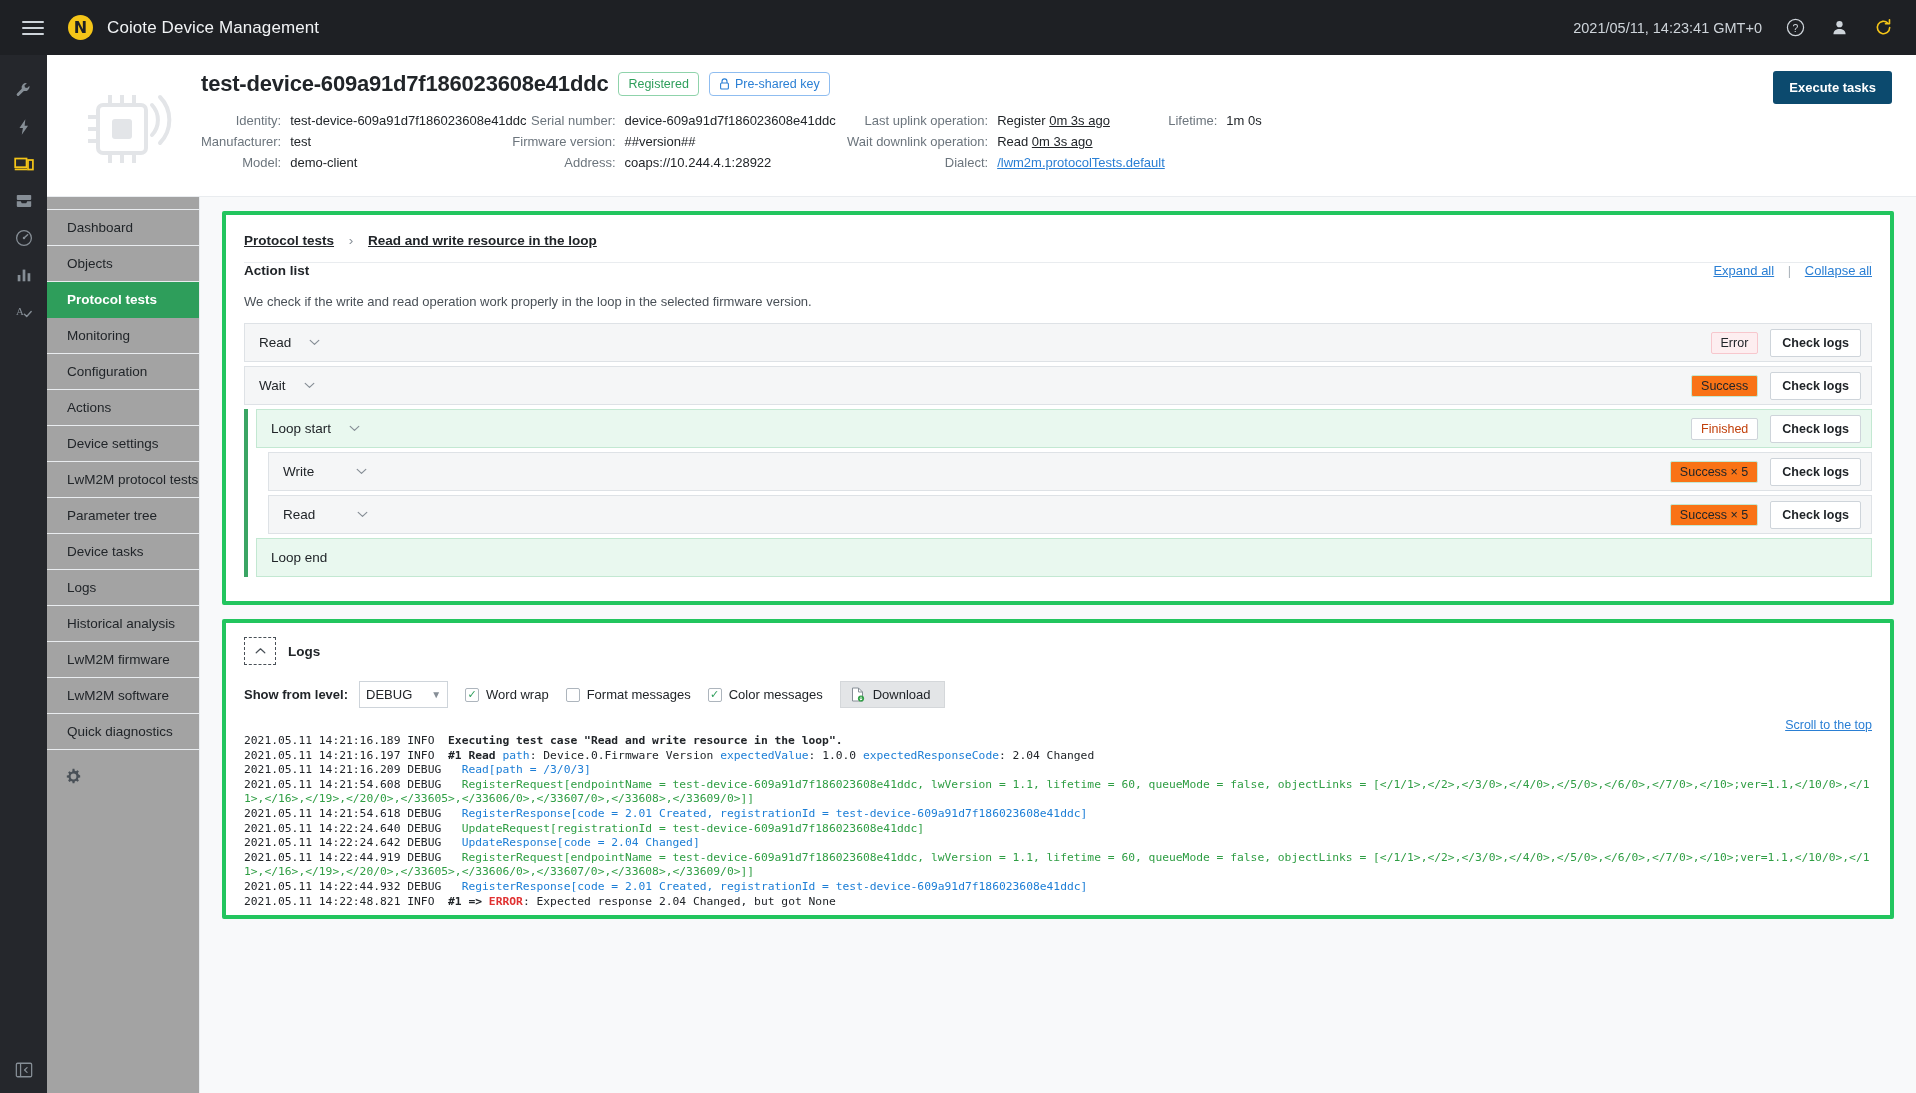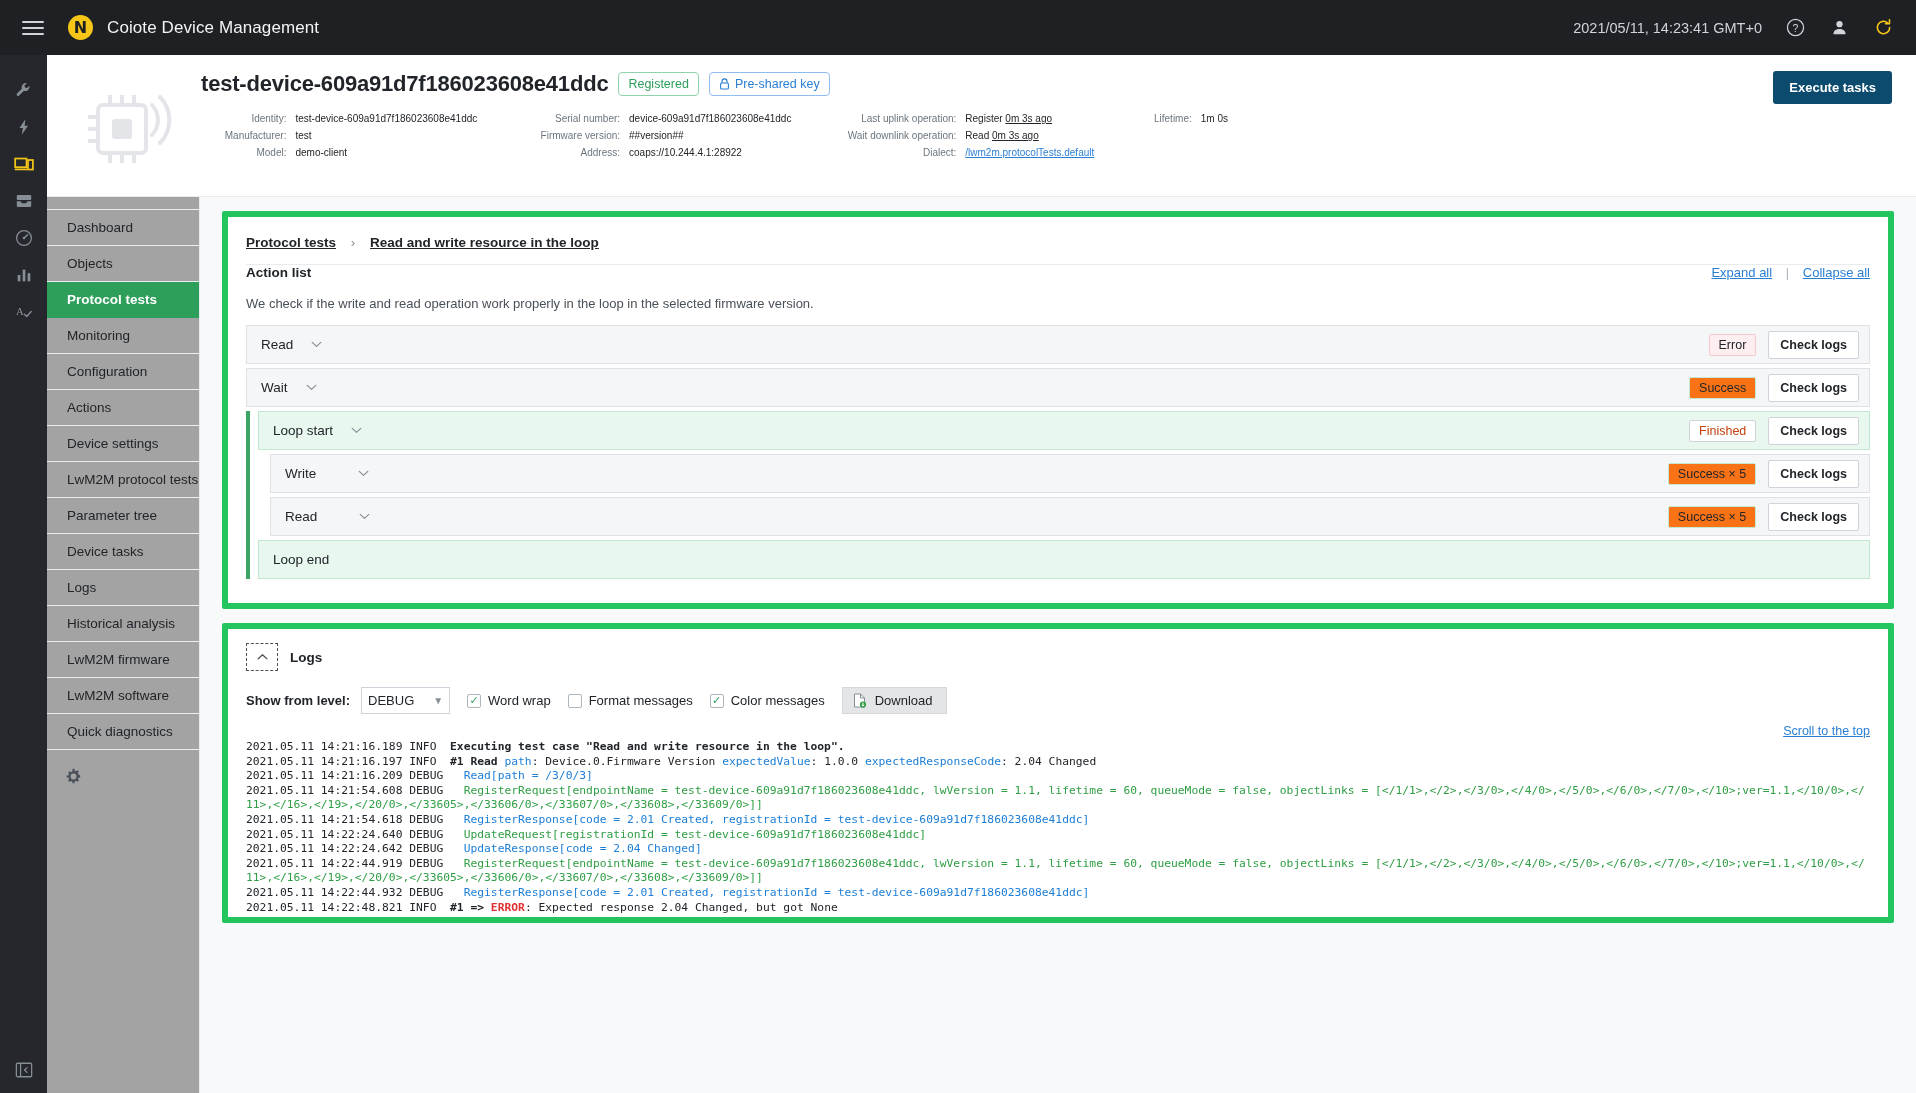--- a/index.html
+++ b/index.html
@@ -66,21 +66,21 @@
   #title-row { display:flex; align-items:center; gap:10px; margin-bottom:16px; }
   #device-title { font-size:22px; font-weight:bold; color:#212529; letter-spacing:-.2px; }
   .chip {
     font-size:12.5px; padding:2px 9px; border-radius:4px; line-height:18px;
     display:inline-flex; align-items:center; gap:5px; white-space:nowrap;
   }
   .chip-registered { color:#2e9e5b; border:1px solid #8fd3ab; background:#fff; }
   .chip-psk { color:#2a7fd4; border:1px solid #8fbdf0; background:#fff; }
   .chip-psk svg { display:block; }
 
-  #meta-grid { display:flex; gap:0; font-size:10px; }
+  #meta-grid { display:flex; gap:8px; font-size:13px; }
   .meta-col { display:grid; grid-template-columns:auto auto; column-gap:9px; row-gap:6px; align-content:start; }
   .meta-col.c1 { width:300px; }
   .meta-col.c2 { width:330px; }
   .meta-col.c3 { width:280px; }
   .meta-col.c4 { width:160px; }
   .meta-k { color:#6c757d; text-align:right; white-space:nowrap; }
   .meta-v { color:#212529; white-space:nowrap; }
   .u { text-decoration:underline; }
   .lnk { color:#2a7fd4; text-decoration:underline; cursor:pointer; }
 
@@ -102,21 +102,21 @@
   .nav-item {
     padding:10px 0 10px 20px; font-size:13.5px; color:#212529;
     border-bottom:1px solid #e9ecef; cursor:pointer; white-space:nowrap;
   }
   .nav-item:first-child { border-top:1px solid #e9ecef; }
   .nav-item.active { background:#2e9e5b; color:#fff; font-weight:bold; border-bottom-color:#2e9e5b; }
   #nav-gear { margin-top:18px; padding-left:18px; cursor:pointer; }
 
   #content { flex:1; padding:14px 22px 0 22px; min-width:0; overflow:hidden; }
 
-  .card { background:#fff; border:6px solid #22c55e; border-radius:2px; }
+  .card { background:#fff; border:4px solid #22c55e; border-radius:2px; }
 
   
   #test-card { padding:18px 18px 20px 18px; margin-bottom:14px; }
   #breadcrumb { font-size:13.5px; padding-bottom:14px; border-bottom:1px solid #e9ecef; }
   #breadcrumb .crumb { color:#212529; text-decoration:underline; font-weight:bold; cursor:pointer; }
   #breadcrumb .sep { color:#868e96; margin:0 11px; font-weight:normal; }
   #test-desc { font-size:13px; color:#495057; margin:16px 0 14px 0; }
 
   #action-head { display:flex; align-items:center; margin-bottom:12px; }
   #action-list-label { font-size:13.5px; font-weight:bold; }

